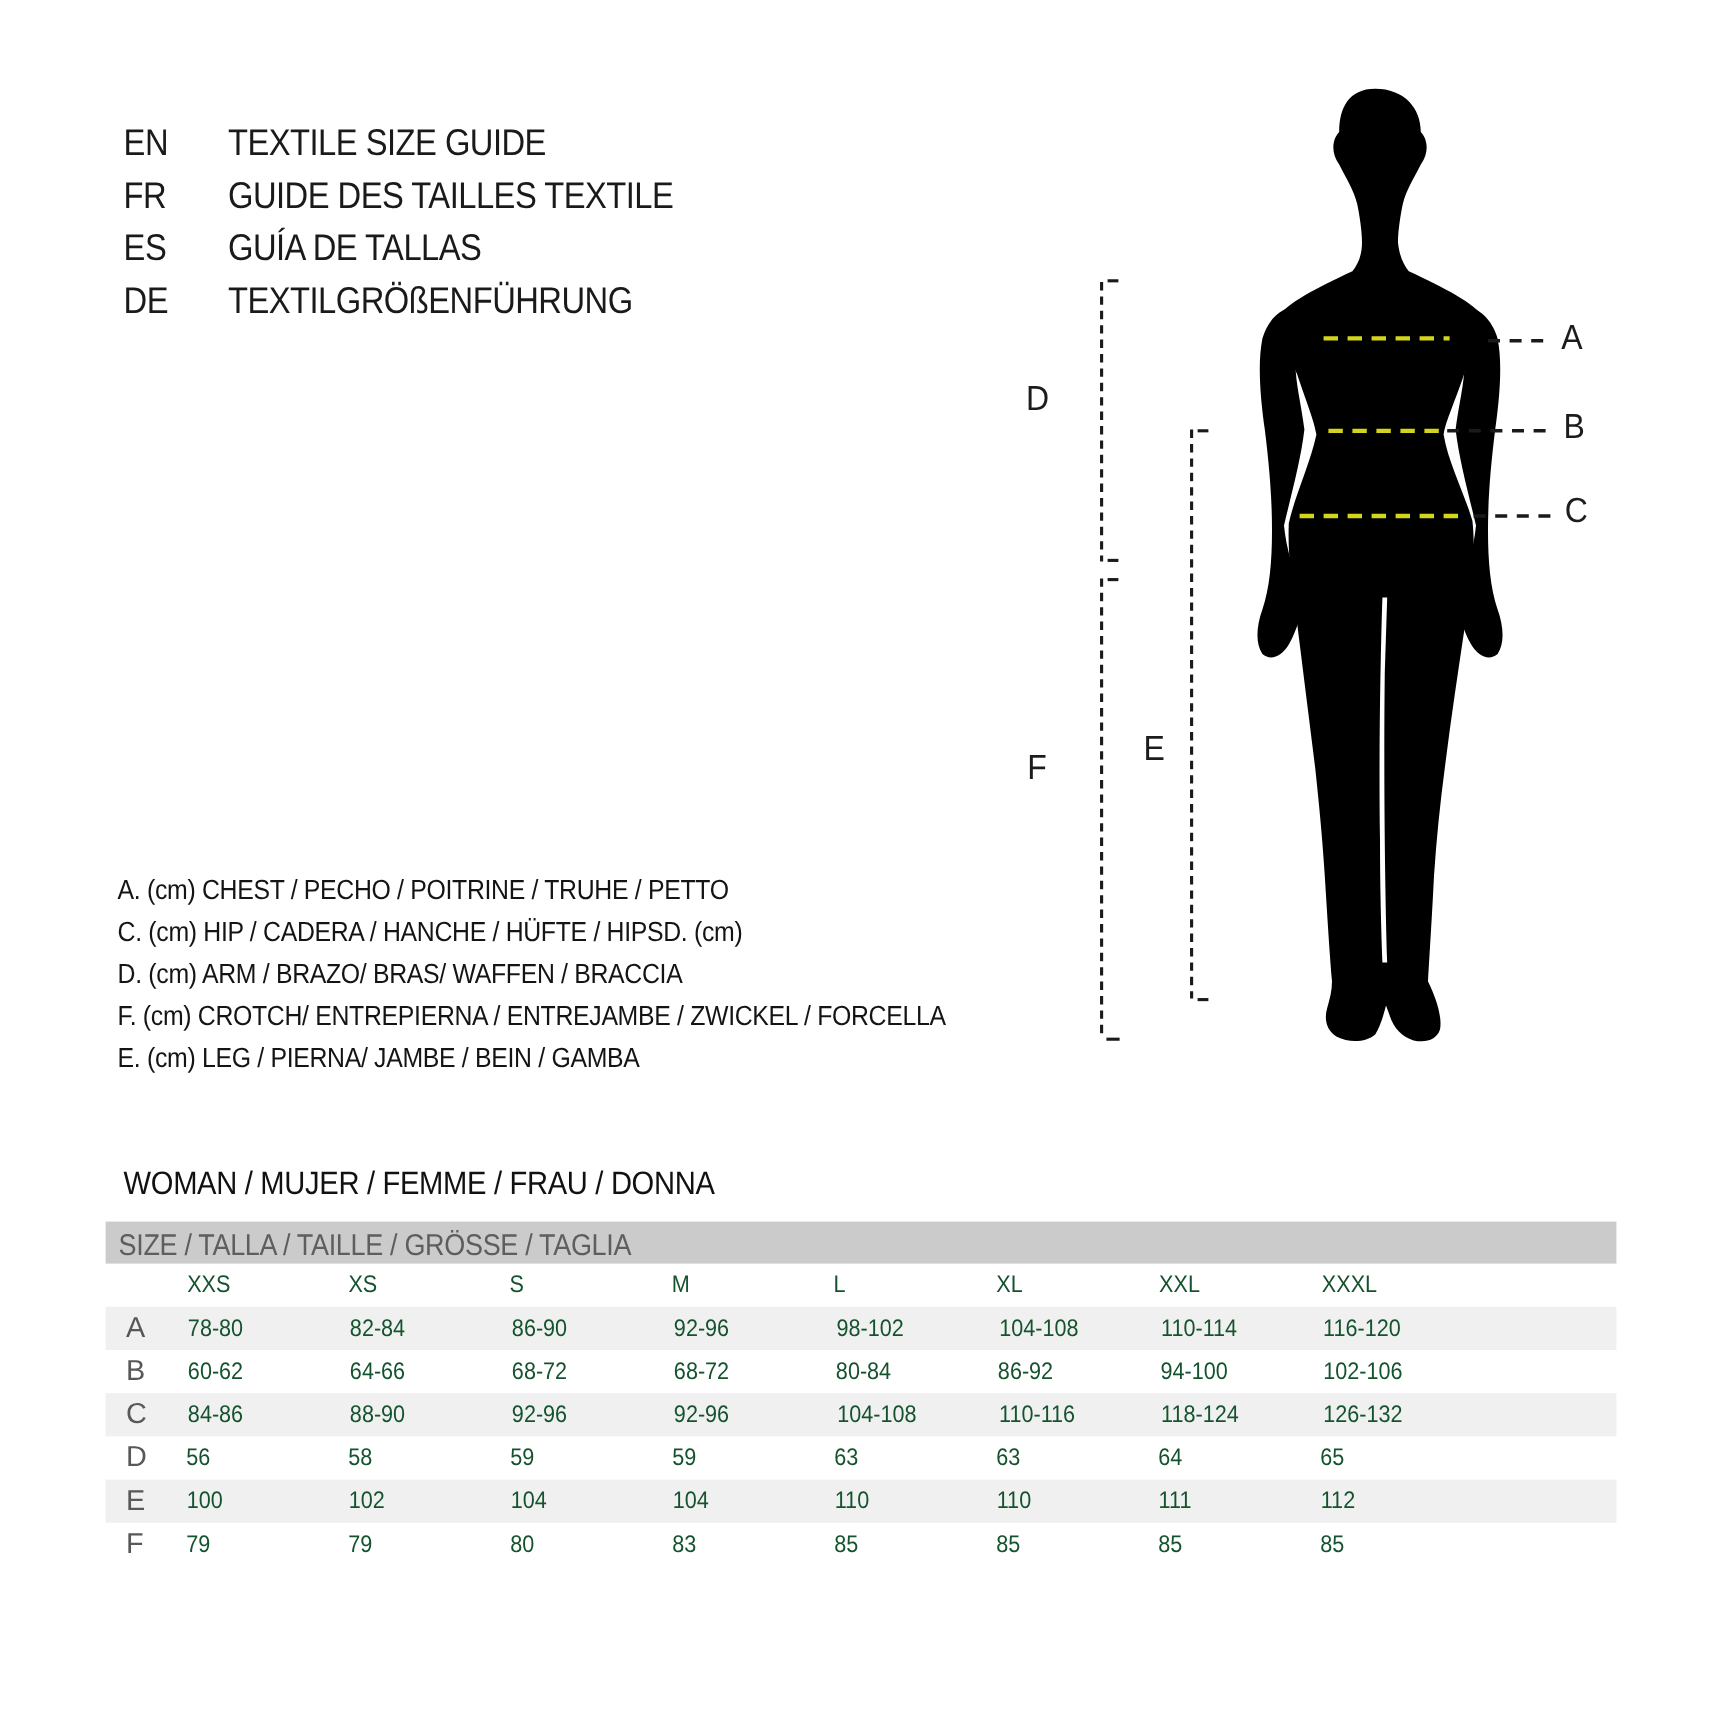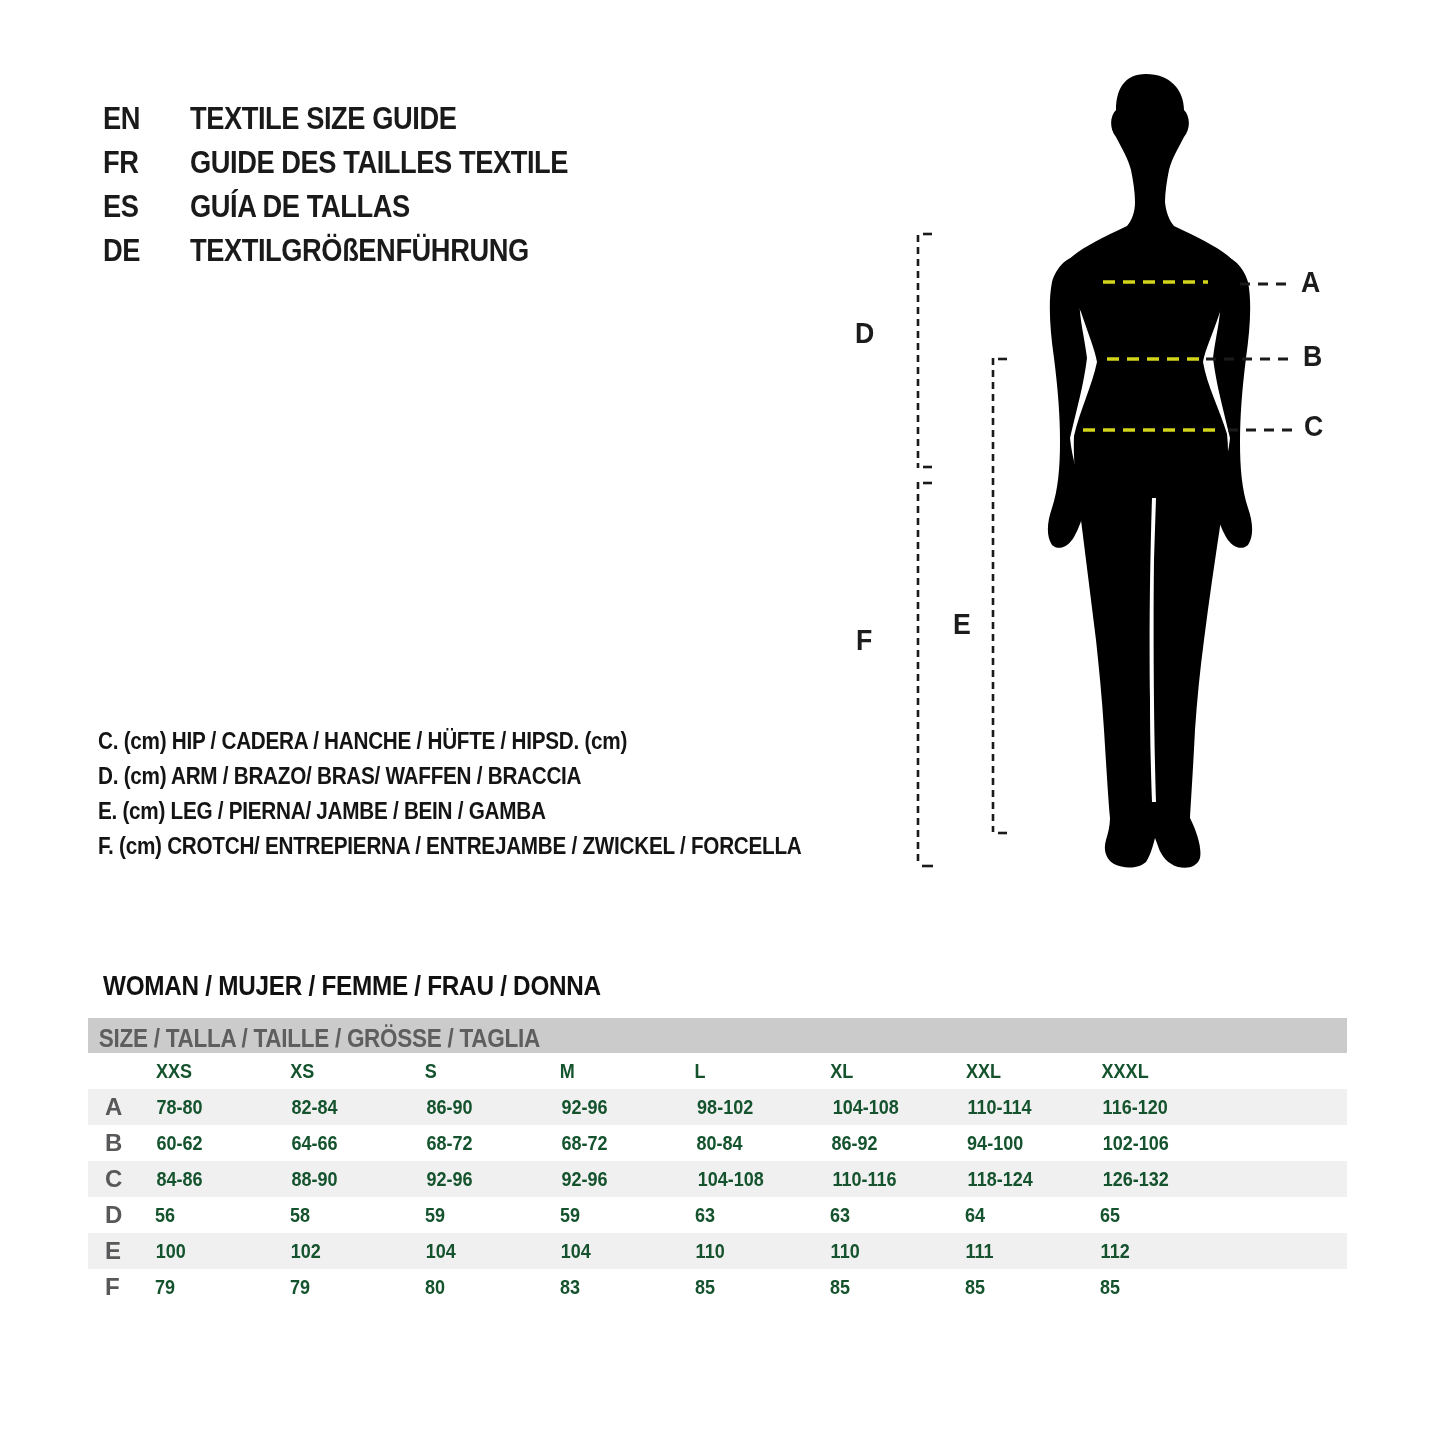--- a/index.html
+++ b/index.html
@@ -1,18 +1,18 @@
 <!DOCTYPE html>
 <html><head>
 <meta charset="utf-8">
 <style>
   html,body{margin:0;padding:0;background:#ffffff;}
   .canvas{
     position:relative;width:1445px;height:1444px;background:#ffffff;overflow:hidden;
-    font-family:"Liberation Sans","DejaVu Sans",sans-serif;color:#1a1a1a;font-weight:bold;
+    font-family:"Liberation Sans","DejaVu Sans",sans-serif;color:#1a1a1a;
   }
   
   .lang-block{position:absolute;left:103px;top:97px;}
   .lang-row{display:flex;height:44px;align-items:center;}
   .lang-code{width:87px;font-size:31px;letter-spacing:-0.5px;transform:scaleX(0.88);transform-origin:left center;white-space:nowrap;}
   .lang-title{font-size:31px;letter-spacing:-0.5px;transform:scaleX(0.88);transform-origin:left center;white-space:nowrap;}
   
   .figure-svg{position:absolute;left:840px;top:55px;}
   .measure-label{position:absolute;font-size:29px;color:#1c1c1c;letter-spacing:-0.5px;transform:scaleX(0.92);transform-origin:left center;}
   .lbl-A{left:1301px;top:266px;}
@@ -166,36 +166,39 @@
 
   <div class="measure-label lbl-A">A</div>
   <div class="measure-label lbl-B">B</div>
   <div class="measure-label lbl-C">C</div>
   <div class="measure-label lbl-D">D</div>
   <div class="measure-label lbl-E">E</div>
   <div class="measure-label lbl-F">F</div>
 
   <div class="legend">
 
+      <div class="legend-row">
+        <div class="legend-text">A. (cm) CHEST / PECHO / POITRINE / TRUHE / PETTO</div>
+      </div>
 
 
       <div class="legend-row">
         <div class="legend-text">C. (cm) HIP / CADERA / HANCHE / HÜFTE / HIPSD. (cm)</div>
       </div>
 
       <div class="legend-row">
         <div class="legend-text">D. (cm) ARM / BRAZO/ BRAS/ WAFFEN / BRACCIA</div>
       </div>
 
       <div class="legend-row">
+        <div class="legend-text">F. (cm) CROTCH/ ENTREPIERNA / ENTREJAMBE / ZWICKEL / FORCELLA</div>
+      </div>
+
+      <div class="legend-row">
         <div class="legend-text">E. (cm) LEG / PIERNA/ JAMBE / BEIN / GAMBA</div>
-      </div>
-
-      <div class="legend-row">
-        <div class="legend-text">F. (cm) CROTCH/ ENTREPIERNA / ENTREJAMBE / ZWICKEL / FORCELLA</div>
       </div>
     </div>
 
   <div class="category-title">WOMAN / MUJER / FEMME / FRAU / DONNA</div>
 
   <div class="size-table">
     <div class="table-header-bar">
       <div class="table-header-text">SIZE / TALLA / TAILLE / GRÖSSE / TAGLIA</div>
     </div>
     <div class="t-row sizes-row">

